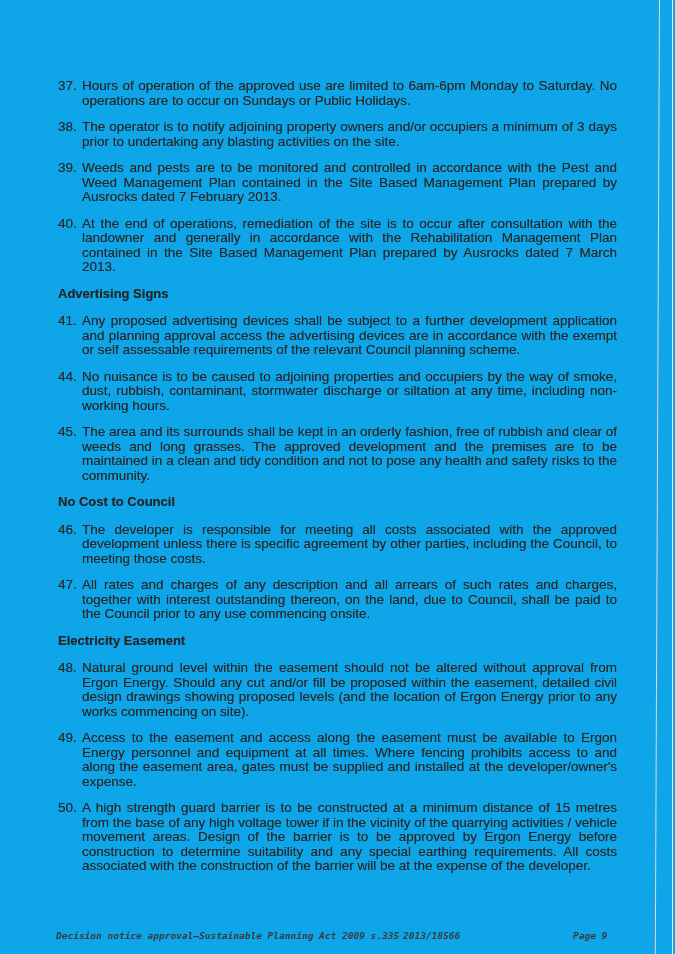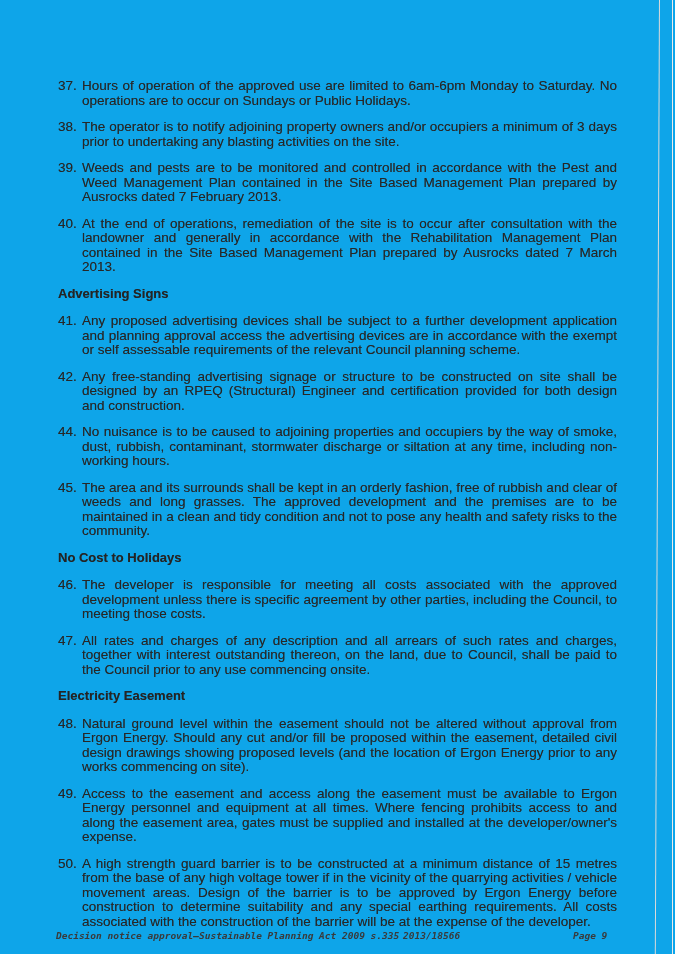--- a/index.html
+++ b/index.html
@@ -105,38 +105,34 @@
       <span class="txt">At the end of operations, remediation of the site is to occur after consultation with the landowner and generally in accordance with the Rehabilitation Management Plan contained in the Site Based Management Plan prepared by Ausrocks dated 7 March 2013.</span>
     </div>
 
     <div class="heading">Advertising Signs</div>
 
     <div class="item">
       <span class="num">41.</span>
       <span class="txt">Any proposed advertising devices shall be subject to a further development application and planning approval access the advertising devices are in accordance with the exempt or self assessable requirements of the relevant Council planning scheme.</span>
     </div>
 
-    <div class="item">
-      <span class="num">42.</span>
-      <span class="txt">Any free-standing advertising signage or structure to be constructed on site shall be designed by an RPEQ (Structural) Engineer and certification provided for both design and construction.</span>
-    </div>
 
 
 
     <div class="item">
       <span class="num">44.</span>
       <span class="txt">No nuisance is to be caused to adjoining properties and occupiers by the way of smoke, dust, rubbish, contaminant, stormwater discharge or siltation at any time, including non-working hours.</span>
     </div>
 
     <div class="item">
       <span class="num">45.</span>
       <span class="txt">The area and its surrounds shall be kept in an orderly fashion, free of rubbish and clear of weeds and long grasses.  The approved development and the premises are to be maintained in a clean and tidy condition and not to pose any health and safety risks to the community.</span>
     </div>
 
-    <div class="heading">No Cost to Holidays</div>
+    <div class="heading">No Cost to Council</div>
 
     <div class="item">
       <span class="num">46.</span>
       <span class="txt">The developer is responsible for meeting all costs associated with the approved development unless there is specific agreement by other parties, including the Council, to meeting those costs.</span>
     </div>
 
     <div class="item">
       <span class="num">47.</span>
       <span class="txt">All rates and charges of any description and all arrears of such rates and charges, together with interest outstanding thereon, on the land, due to Council, shall be paid to the Council prior to any use commencing onsite.</span>
     </div>

